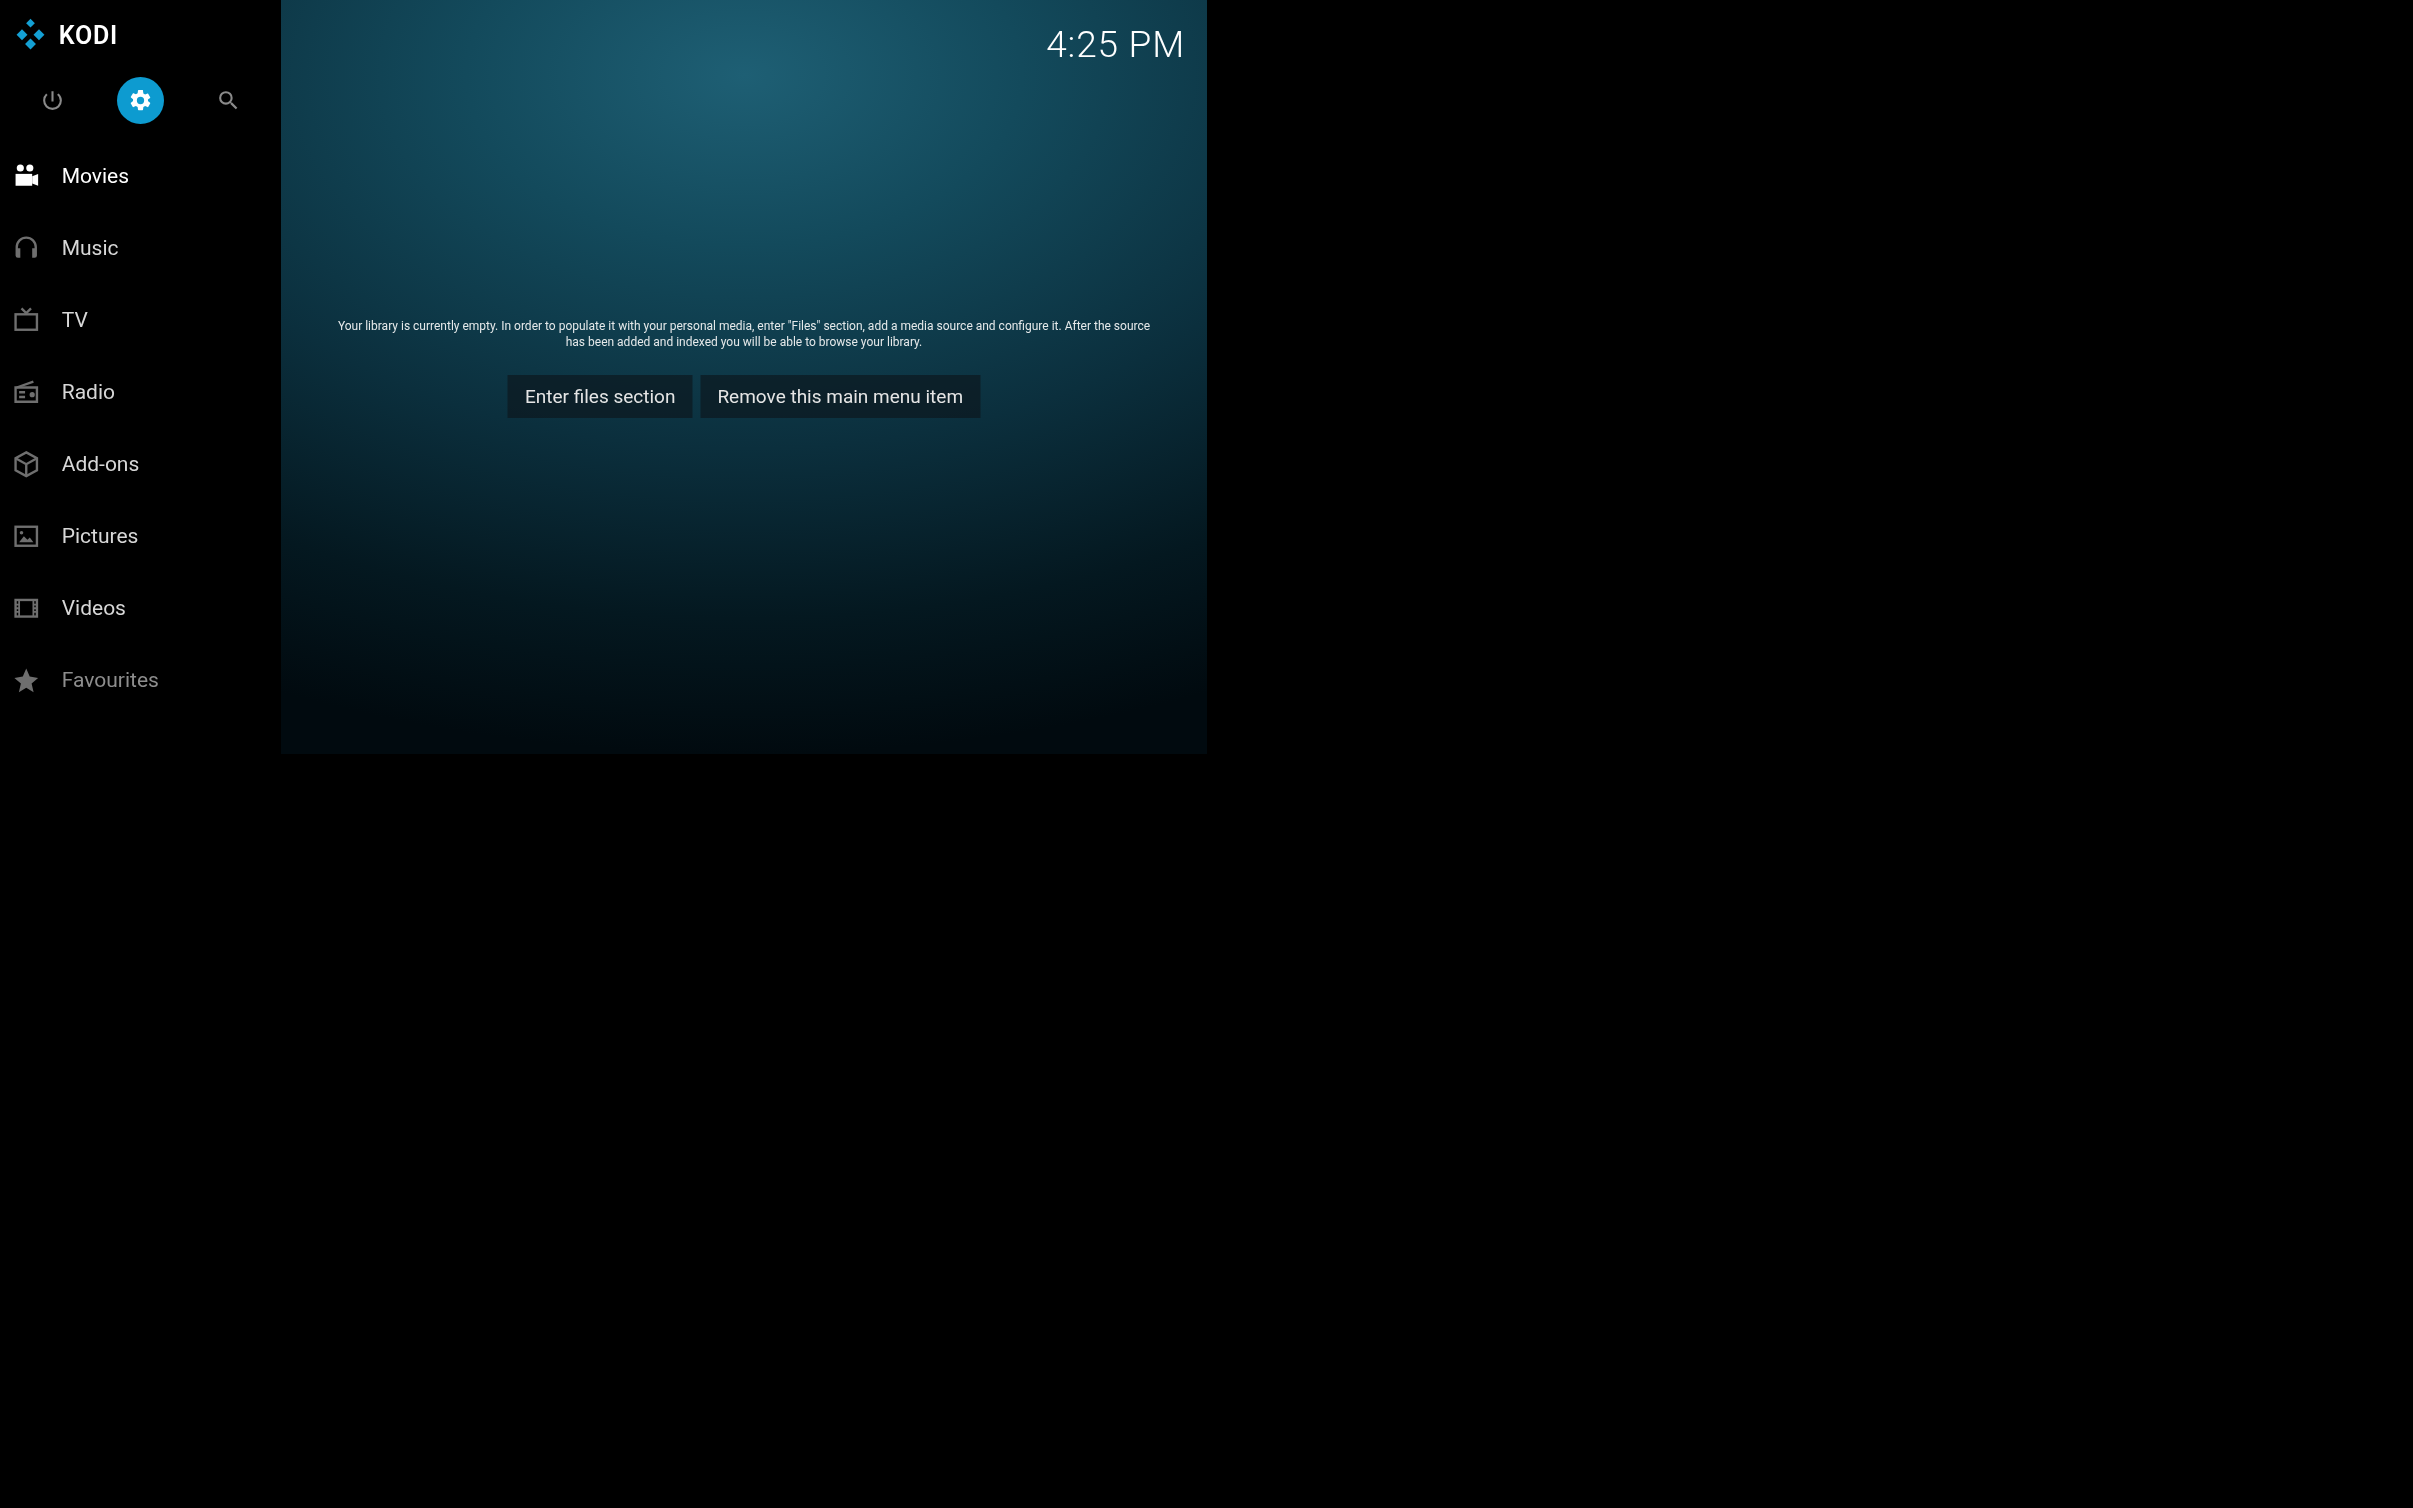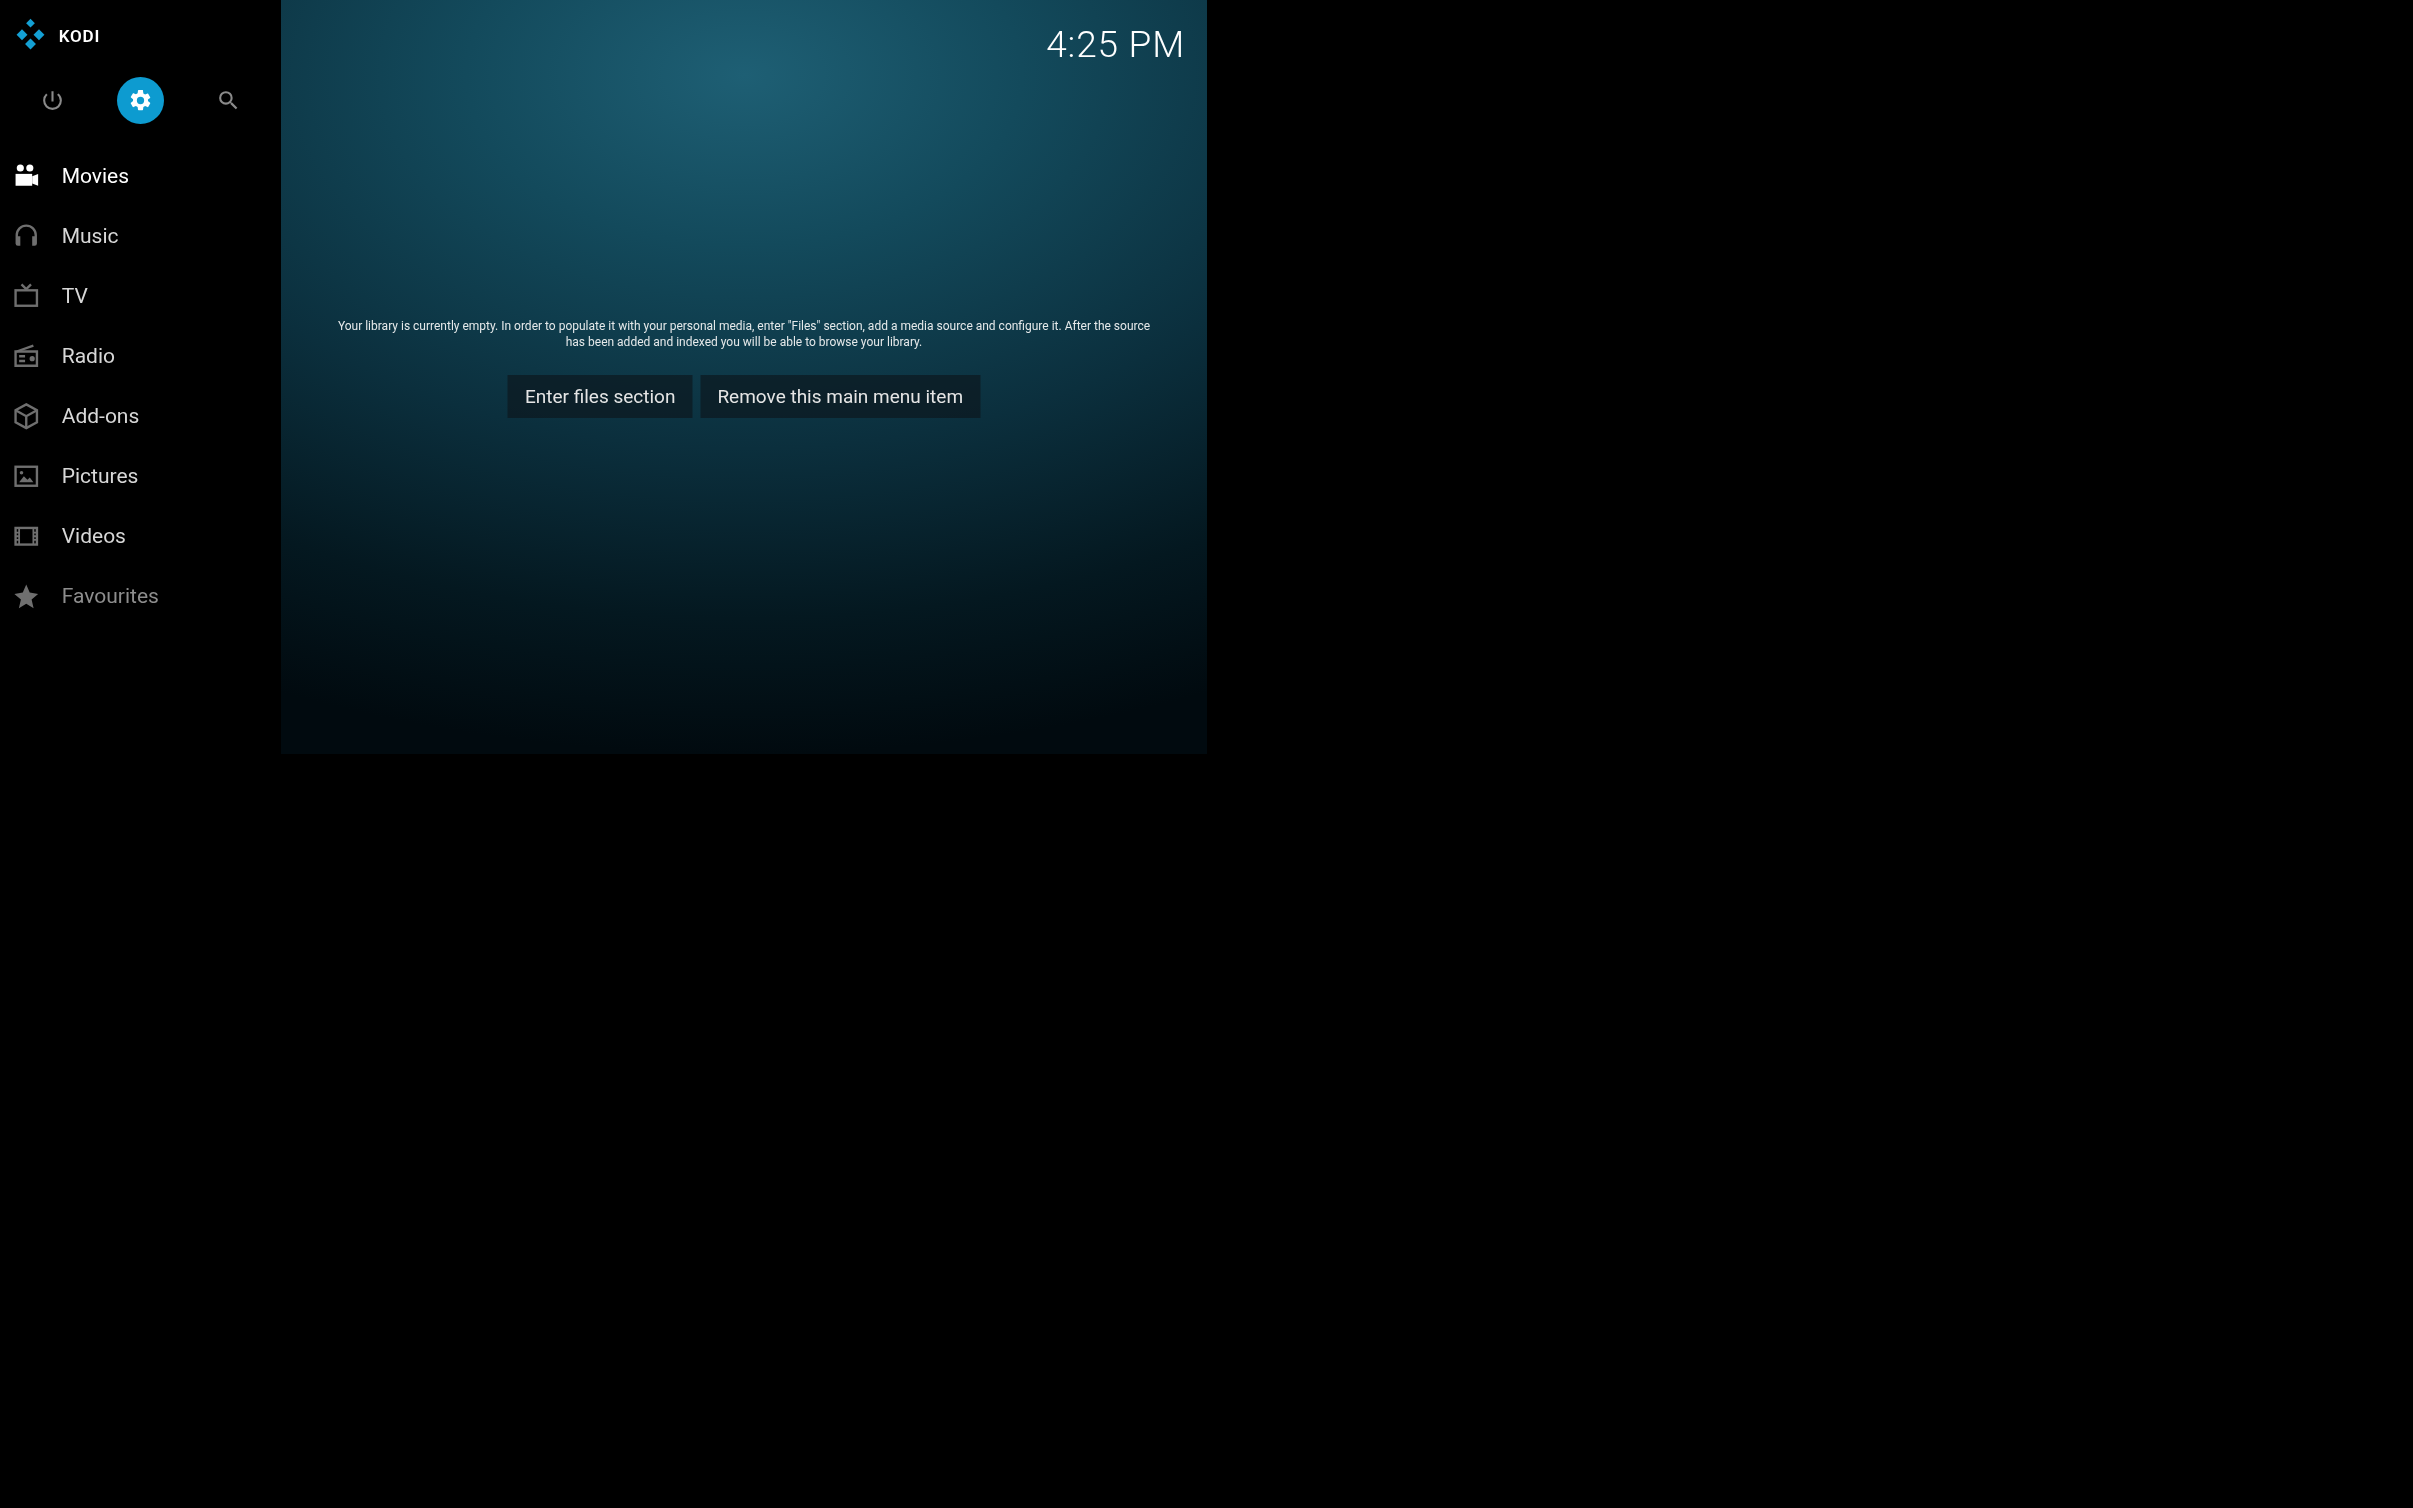--- a/index.html
+++ b/index.html
@@ -27,39 +27,39 @@
     z-index: 2;
     position: relative;
   }
   .brand {
     display: flex;
     align-items: center;
     gap: 10px;
     padding: 17px 11.7px 8.4px 11.7px;
   }
   .brand-logo { width: 37px; height: 37px; display:flex; align-items:center; justify-content:center; }
-  .brand-name { font-size: 17px; font-weight: 600; letter-spacing: 0.8px; }
+  .brand-name { font-size: 25px; font-weight: 600; letter-spacing: 0.8px; }
   .top-icons {
     display: flex;
     justify-content: space-around;
     align-items: center;
     padding: 15px 8.4px 22px 8.4px;
   }
   .top-icon-btn {
     width: 47px; height: 47px;
     display:flex; align-items:center; justify-content:center;
     border-radius: 50%;
     cursor: pointer;
   }
   .top-icon-btn.selected { background: #0d9bd0; }
   .top-icon-btn svg { width: 25px; height: 25px; fill: #b8b8b8; }
   .top-icon-btn.dim svg { fill: #8a8a8a; }
   .top-icon-btn.selected svg { fill: #fff; }
 
-  .nav { display: flex; flex-direction: column; }
+  .nav { display: flex; flex-direction: column; gap: 12px; }
   .nav-item {
     display: flex;
     align-items: center;
     gap: 20px;
     padding: 15px 11.7px;
     cursor: pointer;
   }
   .nav-item .icon {
     width: 30px; height: 30px;
     display:flex; align-items:center; justify-content:center;

